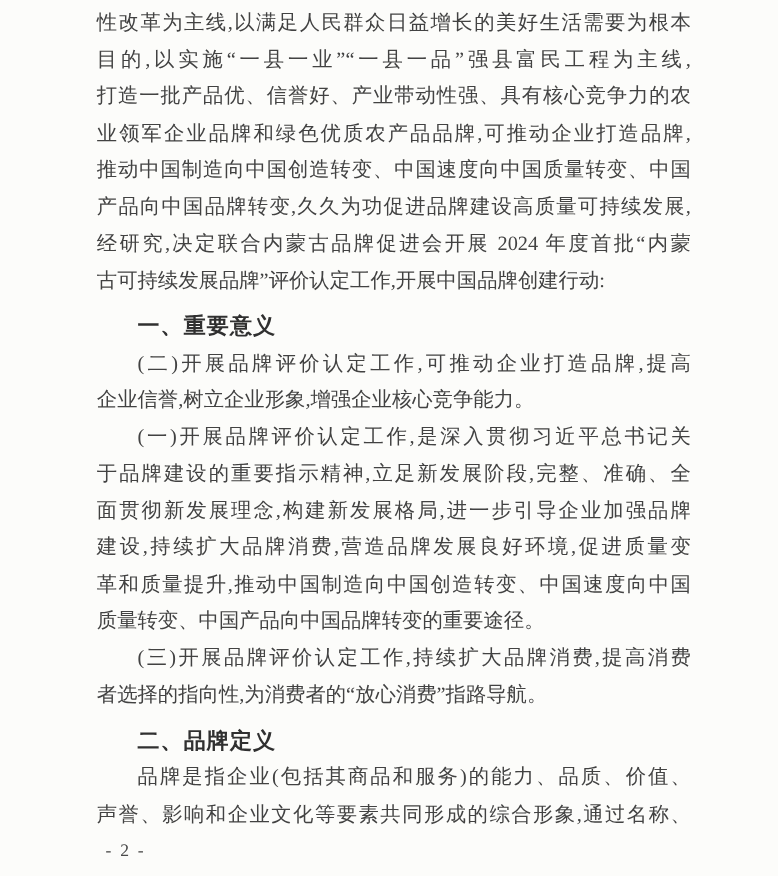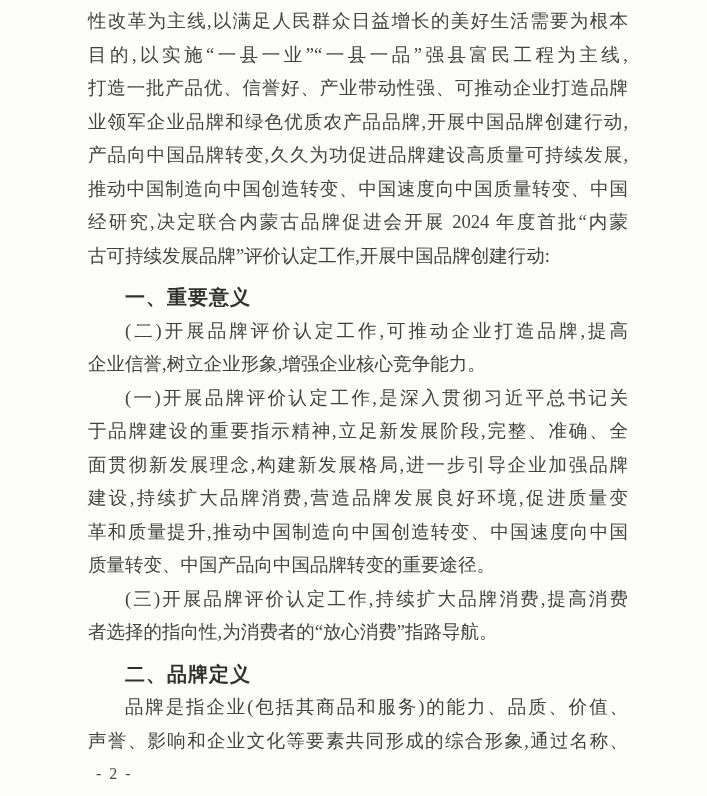--- a/index.html
+++ b/index.html
@@ -49,24 +49,24 @@
   }
 </style>
 </head>
 <body>
 
 <div class="page">
   <div class="doc">
     <div class="para">
         <div class="line fill">性改革为主线,以满足人民群众日益增长的美好生活需要为根本</div>
         <div class="line fill">目的,以实施“一县一业”“一县一品”强县富民工程为主线,</div>
-        <div class="line fill">打造一批产品优、信誉好、产业带动性强、可推动企业打造品牌</div>
-        <div class="line fill">业领军企业品牌和绿色优质农产品品牌,开展中国品牌创建行动,</div>
+        <div class="line fill">打造一批产品优、信誉好、产业带动性强、具有核心竞争力的农</div>
+        <div class="line fill">业领军企业品牌和绿色优质农产品品牌,可推动企业打造品牌,</div>
+        <div class="line fill">推动中国制造向中国创造转变、中国速度向中国质量转变、中国</div>
         <div class="line fill">产品向中国品牌转变,久久为功促进品牌建设高质量可持续发展,</div>
-        <div class="line fill">推动中国制造向中国创造转变、中国速度向中国质量转变、中国</div>
         <div class="line fill">经研究,决定联合内蒙古品牌促进会开展 2024 年度首批“内蒙</div>
         <div class="line">古可持续发展品牌”评价认定工作,开展中国品牌创建行动:</div>
       </div>
     <div class="heading">一、重要意义</div>
     <div class="para">
         <div class="line fill indent">(二)开展品牌评价认定工作,可推动企业打造品牌,提高</div>
         <div class="line">企业信誉,树立企业形象,增强企业核心竞争能力。</div>
       </div>
     <div class="para">
         <div class="line fill indent">(一)开展品牌评价认定工作,是深入贯彻习近平总书记关</div>

